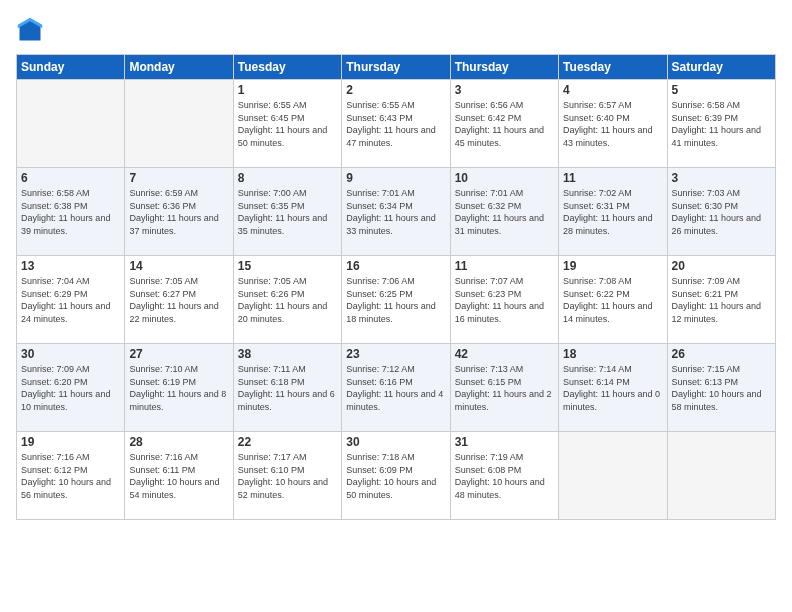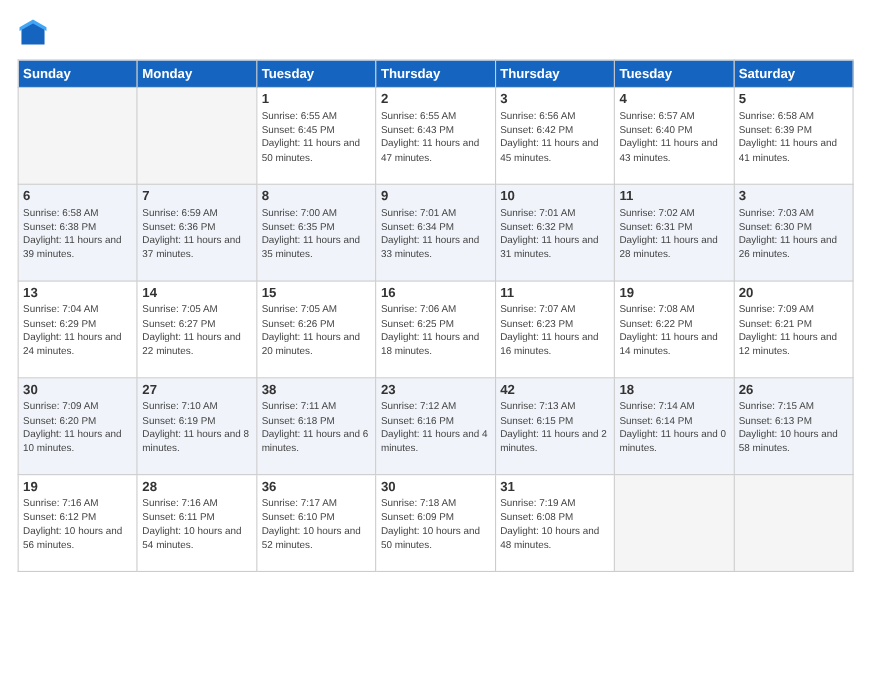--- a/index.html
+++ b/index.html
@@ -167,21 +167,21 @@
           <td><span class="day-num">27</span><span class="sun-info">Sunrise: 7:10 AM<br>Sunset: 6:19 PM<br>Daylight: 11 hours and 8 minutes.</span></td>
           <td><span class="day-num">38</span><span class="sun-info">Sunrise: 7:11 AM<br>Sunset: 6:18 PM<br>Daylight: 11 hours and 6 minutes.</span></td>
           <td><span class="day-num">23</span><span class="sun-info">Sunrise: 7:12 AM<br>Sunset: 6:16 PM<br>Daylight: 11 hours and 4 minutes.</span></td>
           <td><span class="day-num">42</span><span class="sun-info">Sunrise: 7:13 AM<br>Sunset: 6:15 PM<br>Daylight: 11 hours and 2 minutes.</span></td>
           <td><span class="day-num">18</span><span class="sun-info">Sunrise: 7:14 AM<br>Sunset: 6:14 PM<br>Daylight: 11 hours and 0 minutes.</span></td>
           <td><span class="day-num">26</span><span class="sun-info">Sunrise: 7:15 AM<br>Sunset: 6:13 PM<br>Daylight: 10 hours and 58 minutes.</span></td>
         </tr>
         <tr>
           <td><span class="day-num">19</span><span class="sun-info">Sunrise: 7:16 AM<br>Sunset: 6:12 PM<br>Daylight: 10 hours and 56 minutes.</span></td>
           <td><span class="day-num">28</span><span class="sun-info">Sunrise: 7:16 AM<br>Sunset: 6:11 PM<br>Daylight: 10 hours and 54 minutes.</span></td>
-          <td><span class="day-num">36</span><span class="sun-info">Sunrise: 7:17 AM<br>Sunset: 6:10 PM<br>Daylight: 10 hours and 52 minutes.</span></td>
+          <td><span class="day-num">22</span><span class="sun-info">Sunrise: 7:17 AM<br>Sunset: 6:10 PM<br>Daylight: 10 hours and 52 minutes.</span></td>
           <td><span class="day-num">30</span><span class="sun-info">Sunrise: 7:18 AM<br>Sunset: 6:09 PM<br>Daylight: 10 hours and 50 minutes.</span></td>
           <td><span class="day-num">31</span><span class="sun-info">Sunrise: 7:19 AM<br>Sunset: 6:08 PM<br>Daylight: 10 hours and 48 minutes.</span></td>
           <td class="empty"></td>
           <td class="empty"></td>
         </tr>
       </tbody>
   </table>
 </div>
 
 </body></html>

